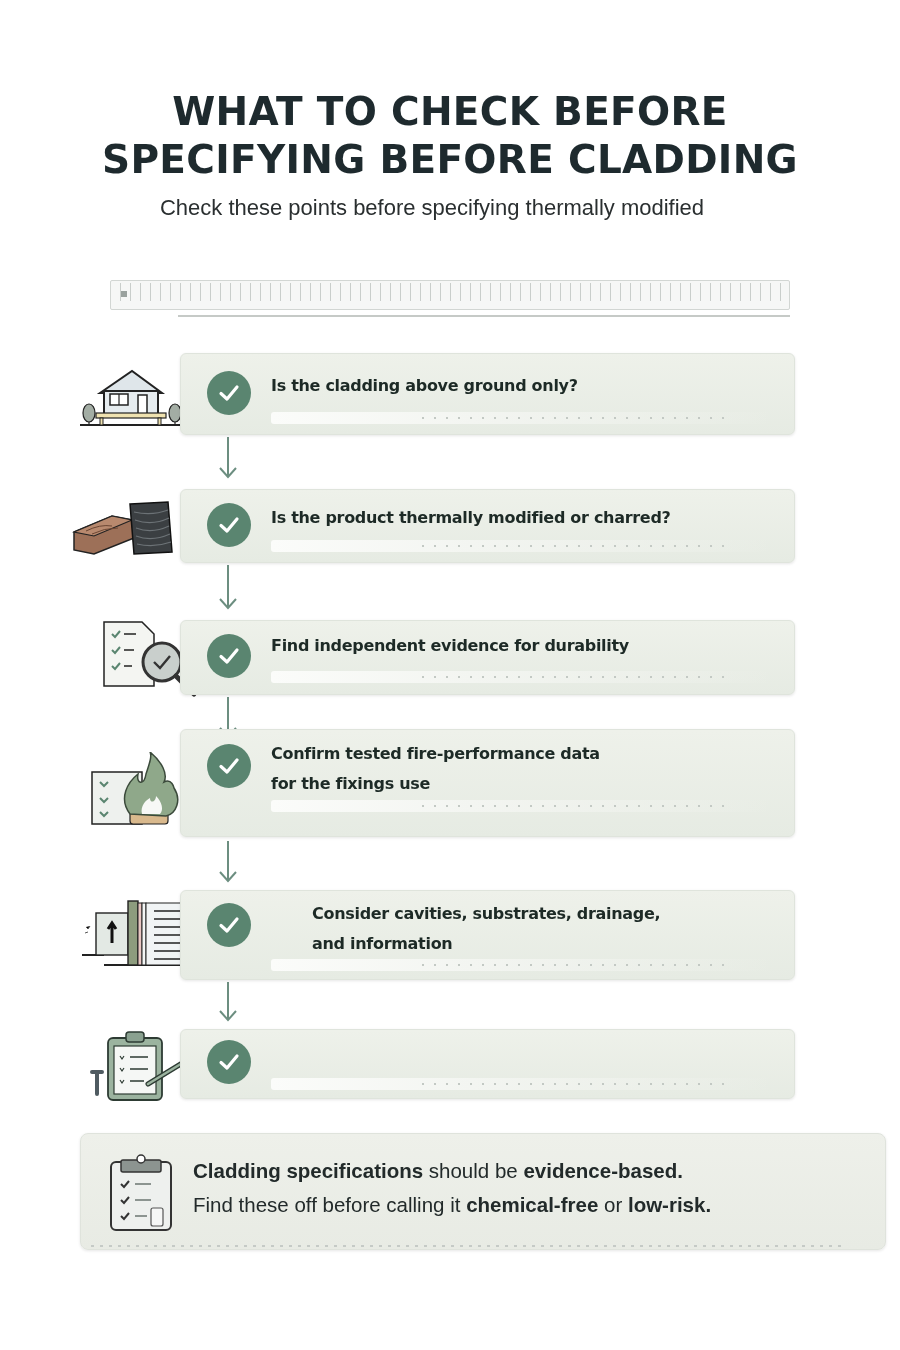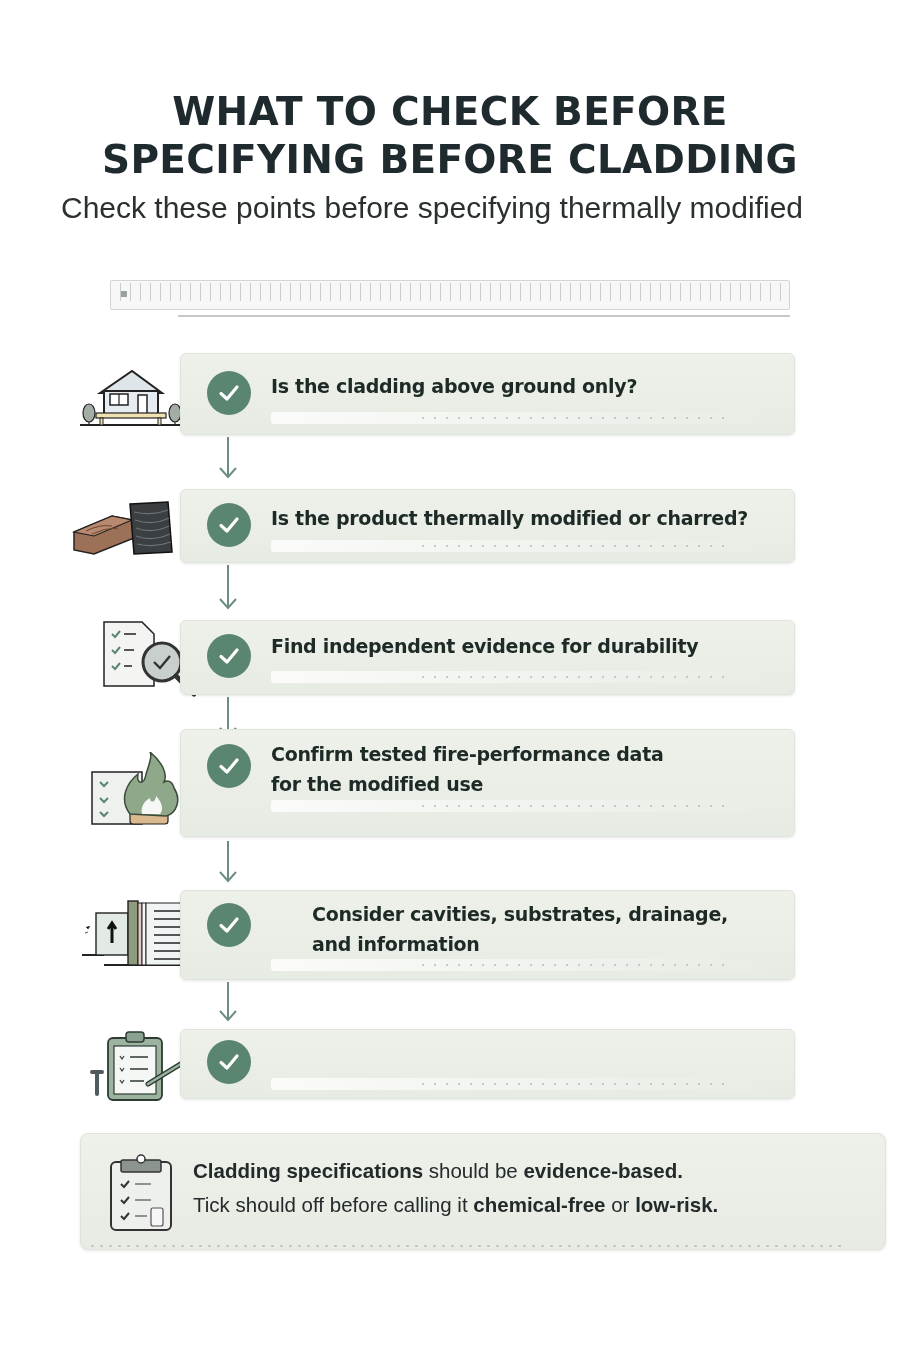--- a/index.html
+++ b/index.html
@@ -7,21 +7,21 @@
   body { font-family: "DejaVu Sans", "Liberation Sans", sans-serif; color: #1f2a2a; position: relative; }
 
   .title {
     position: absolute; left: 0; top: 88px; width: 900px; text-align: center;
     font-family: "DejaVu Sans", sans-serif; font-weight: bold; font-size: 39px;
     line-height: 48px; color: #1e2a2e; letter-spacing: 0.3px;
   }
   .title .line { display: block; }
   .subtitle {
     position: absolute; left: 0; top: 192px; width: 864px; text-align: center;
-    font-family: "Liberation Sans", sans-serif; font-size: 30px; line-height: 32px; color: #2a2f30;
+    font-family: "Liberation Sans", sans-serif; font-size: 22px; line-height: 32px; color: #2a2f30;
   }
   .subtitle .line { display: block; }
 
   .ruler {
     position: absolute; left: 110px; top: 280px; width: 680px; height: 30px;
     background: #f6f7f6; border: 1px solid #d2d6d3; border-radius: 2px;
     background-image: repeating-linear-gradient(90deg, transparent 0, transparent 9px, #c9cecb 9px, #c9cecb 10px);
     background-size: 100% 18px; background-repeat: no-repeat; background-position: 0 2px;
   }
   .ruler .marker { position: absolute; left: 10px; top: 10px; width: 6px; height: 6px; background: #9aa29e; }
@@ -32,21 +32,21 @@
     background: linear-gradient(180deg, #eef1ea 0%, #e6ebe3 100%);
     border: 1px solid #dfe4dc; border-radius: 6px;
     box-shadow: 0 1px 3px rgba(0,0,0,0.10);
   }
   .step-card .check {
     position: absolute; left: 26px; width: 44px; height: 44px; border-radius: 50%;
     background: #5a8570; display: flex; align-items: center; justify-content: center;
   }
   .step-card .label {
     position: absolute; left: 90px; right: 16px;
-    font-family: "DejaVu Sans", sans-serif; font-weight: bold; font-size: 19px;
+    font-family: "DejaVu Sans", sans-serif; font-weight: bold; font-size: 16px;
     line-height: 30px; color: #1d2a26; letter-spacing: -0.3px;
   }
   .step-card .label .line { display: block; }
   .step-card .bar {
     position: absolute; left: 90px; right: 20px; height: 12px; border-radius: 3px;
     background: linear-gradient(90deg, #fbfcfa 0%, #f3f5f1 40%, rgba(240,243,238,0) 100%);
   }
   .step-card .bar::after {
     content: ""; position: absolute; left: 30%; right: 8%; top: 5px; height: 2px;
     background-image: repeating-linear-gradient(90deg, #c3c9c4 0, #c3c9c4 2px, transparent 2px, transparent 12px);
@@ -191,21 +191,21 @@
   </svg>
 </div>
 <div class="step-card" style="top:729px;height:108px;text-decoration:underline;">
   <div class="check" style="top:14px;">
     <svg width="24" height="24" viewBox="0 0 24 24">
         <path d="M4 12.5 L10 18 L20 6" fill="none" stroke="#fff" stroke-width="3.2" stroke-linecap="round" stroke-linejoin="round"></path>
       </svg>
   </div>
   <div class="label" style="top:9px;">
     <span class="line">Confirm tested fire-performance data</span>
-    <span class="line">for the modified use</span>
+    <span class="line">for the fixings use</span>
   </div>
   <div class="bar" style="top:70px;"></div>
 </div>
 <div class="arrow" style="top:841px;height:42px;">
   <div class="shaft" style="height:40px;"></div>
   <svg style="position:absolute;left:0;bottom:0;" width="18" height="12" viewBox="0 0 18 12">
       <path d="M1 1 L9 10 L17 1" fill="none" stroke="#6c8e80" stroke-width="2"></path>
     </svg>
 </div>
 
@@ -269,16 +269,16 @@
       <rect x="4" y="8" width="60" height="68" rx="5" fill="#eef0ee" stroke="#333" stroke-width="2"></rect>
       <rect x="14" y="6" width="40" height="12" rx="2" fill="#8c9490" stroke="#333" stroke-width="1.5"></rect>
       <circle cx="34" cy="5" r="4" fill="#fff" stroke="#333" stroke-width="1.5"></circle>
       <path d="M14 30 l3 3 l5 -6 M14 46 l3 3 l5 -6 M14 62 l3 3 l5 -6" stroke="#333" stroke-width="2" fill="none"></path>
       <path d="M28 30 H44 M28 46 H44 M28 62 H40" stroke="#8c9490" stroke-width="2"></path>
       <rect x="44" y="54" width="12" height="18" rx="2" fill="#f6f7f6" stroke="#555" stroke-width="1.2"></rect>
     </svg>
   </div>
   <div class="text">
     <span class="line"><b>Cladding specifications</b><span> should be </span><b>evidence-based.</b></span>
-    <span class="line"><span>Tick should off before calling it </span><b>chemical-free</b><span> or </span><b>low-risk.</b></span>
+    <span class="line"><span>Find these off before calling it </span><b>chemical-free</b><span> or </span><b>low-risk.</b></span>
   </div>
   <div class="dots"></div>
 </div>
 
 </body></html>

